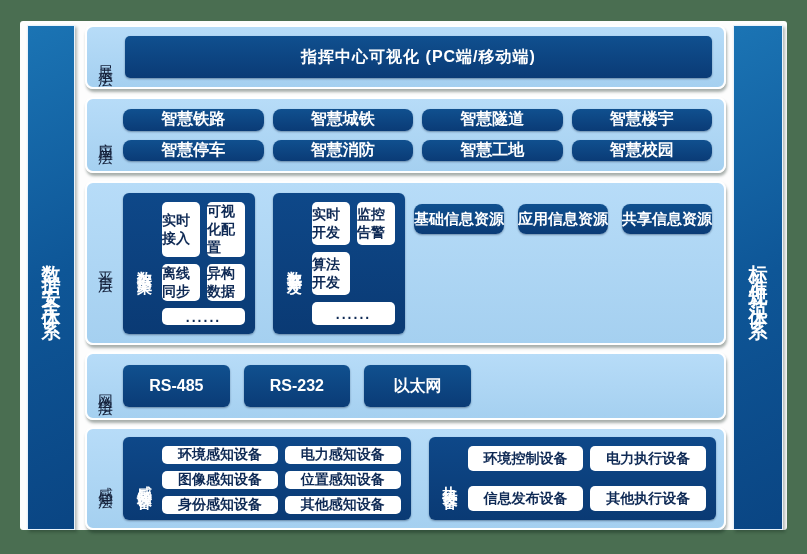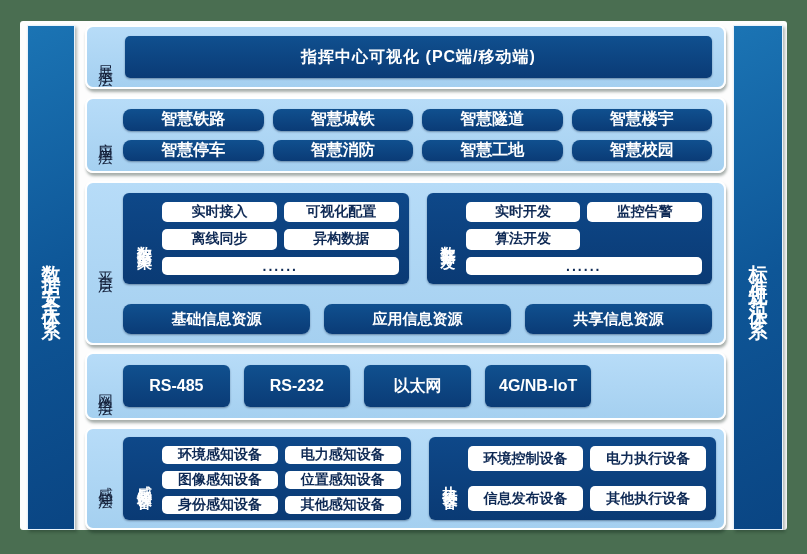--- a/index.html
+++ b/index.html
@@ -48,21 +48,21 @@
     box-shadow:0 1px 2px rgba(8,25,55,.4);
   }
   
   .p1{top:25px;height:64px;}
   .p1-bar{flex:1;margin:9px 12px 9px 2px;border-radius:5px;letter-spacing:1px;}
   
   .p2{top:97px;height:76px;}
   .app-grid{flex:1;display:grid;grid-template-columns:repeat(4,1fr);gap:9px;margin:10px 12px 10px 0;}
   
   .p3{top:181px;height:164px;}
-  .platform-body{flex:1;display:flex;flex-direction:column;gap:9px;margin:10px 12px 9px 0;}
+  .platform-body{flex:1;display:flex;gap:9px;margin:10px 12px 9px 0;}
   .groups-row{display:flex;gap:18px;flex:1;}
   .group-box{
     flex:1;background:linear-gradient(180deg,#0e4889 0%,#0a3a74 100%);
     border-radius:6px;display:flex;gap:7px;padding:9px 10px;
     box-shadow:0 1px 2px rgba(8,25,55,.4);
   }
   .group-label{width:22px;display:flex;align-items:center;justify-content:center;flex:none;}
   .group-label span{writing-mode:vertical-rl;color:#fff;font-size:15px;font-weight:700;letter-spacing:3px;text-indent:3px;}
   .pill-grid{flex:1;display:grid;grid-template-columns:1fr 1fr;gap:7px;}
   .pill{
@@ -157,21 +157,20 @@
 </div>
 
 <div class="panel p4">
   <div class="layer-label">
     <span>网络层</span>
   </div>
   <div class="net-grid">
     <div class="blue-btn">RS-485</div>
     <div class="blue-btn">RS-232</div>
     <div class="blue-btn">以太网</div>
-    <div class="blue-btn">4G/NB-IoT</div>
   </div>
 </div>
 
 <div class="panel p5">
   <div class="layer-label">
     <span>感知层</span>
   </div>
   <div class="sense-row">
     <div class="group-box">
       <div class="group-label">

